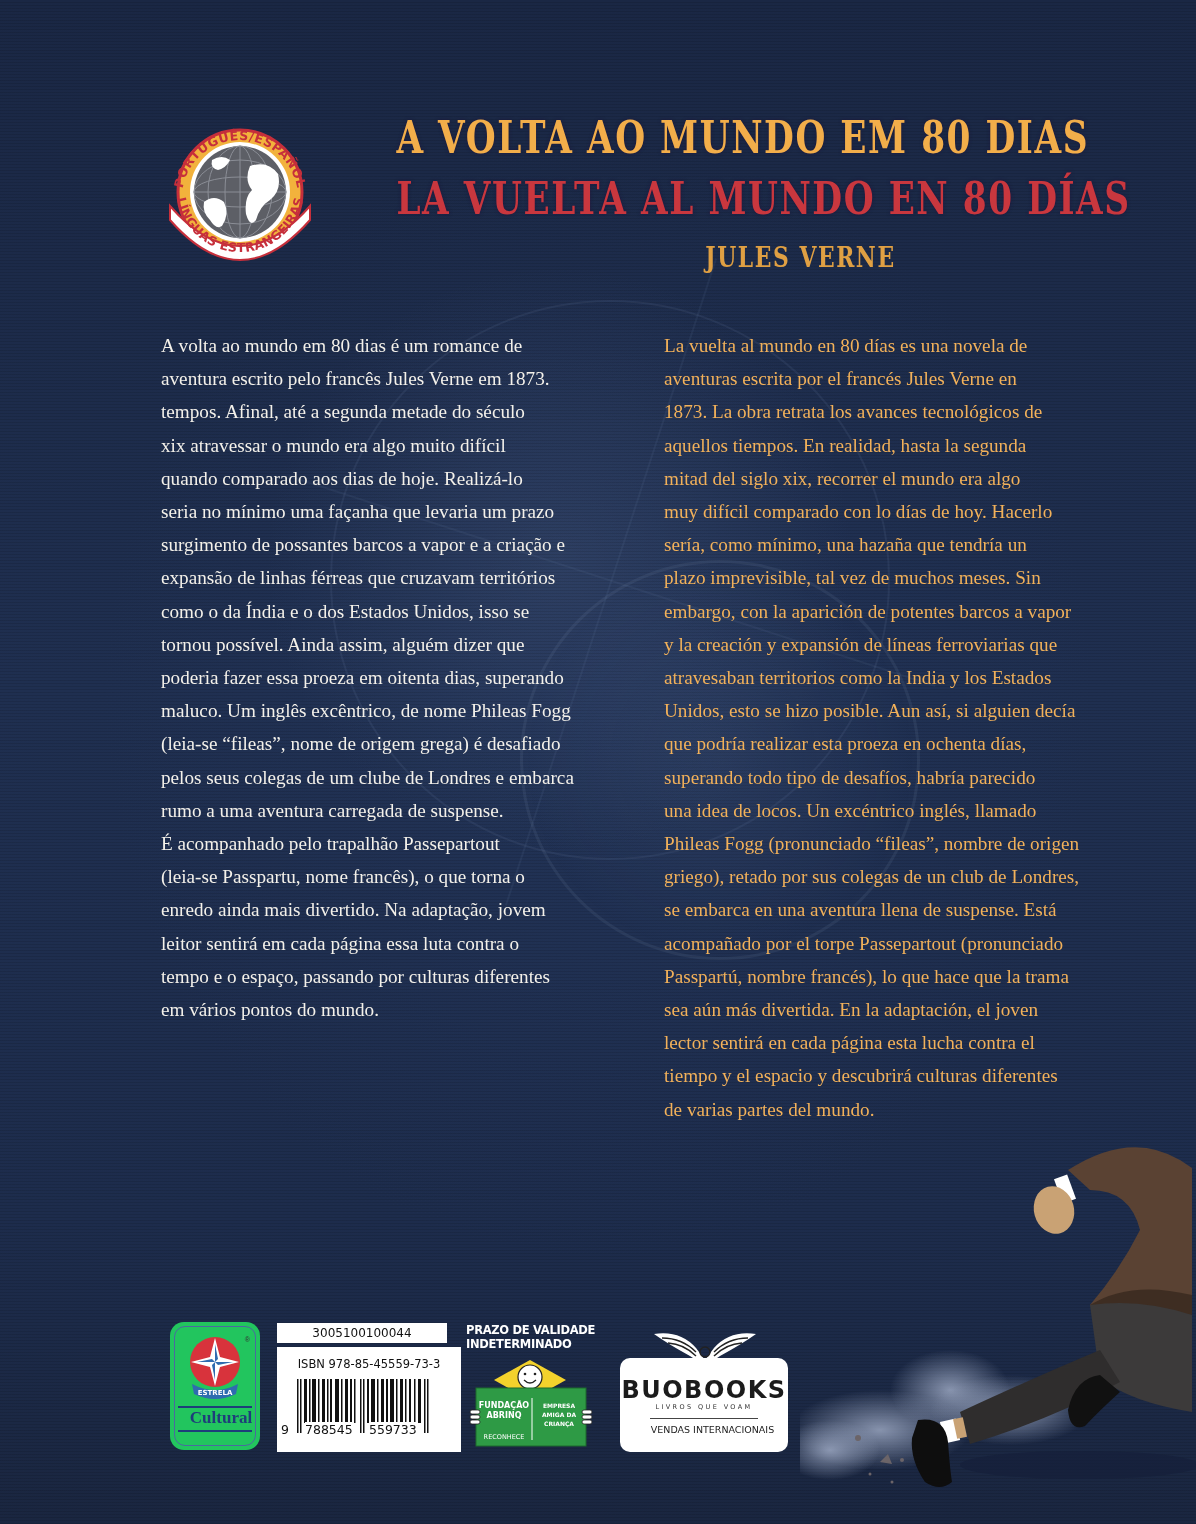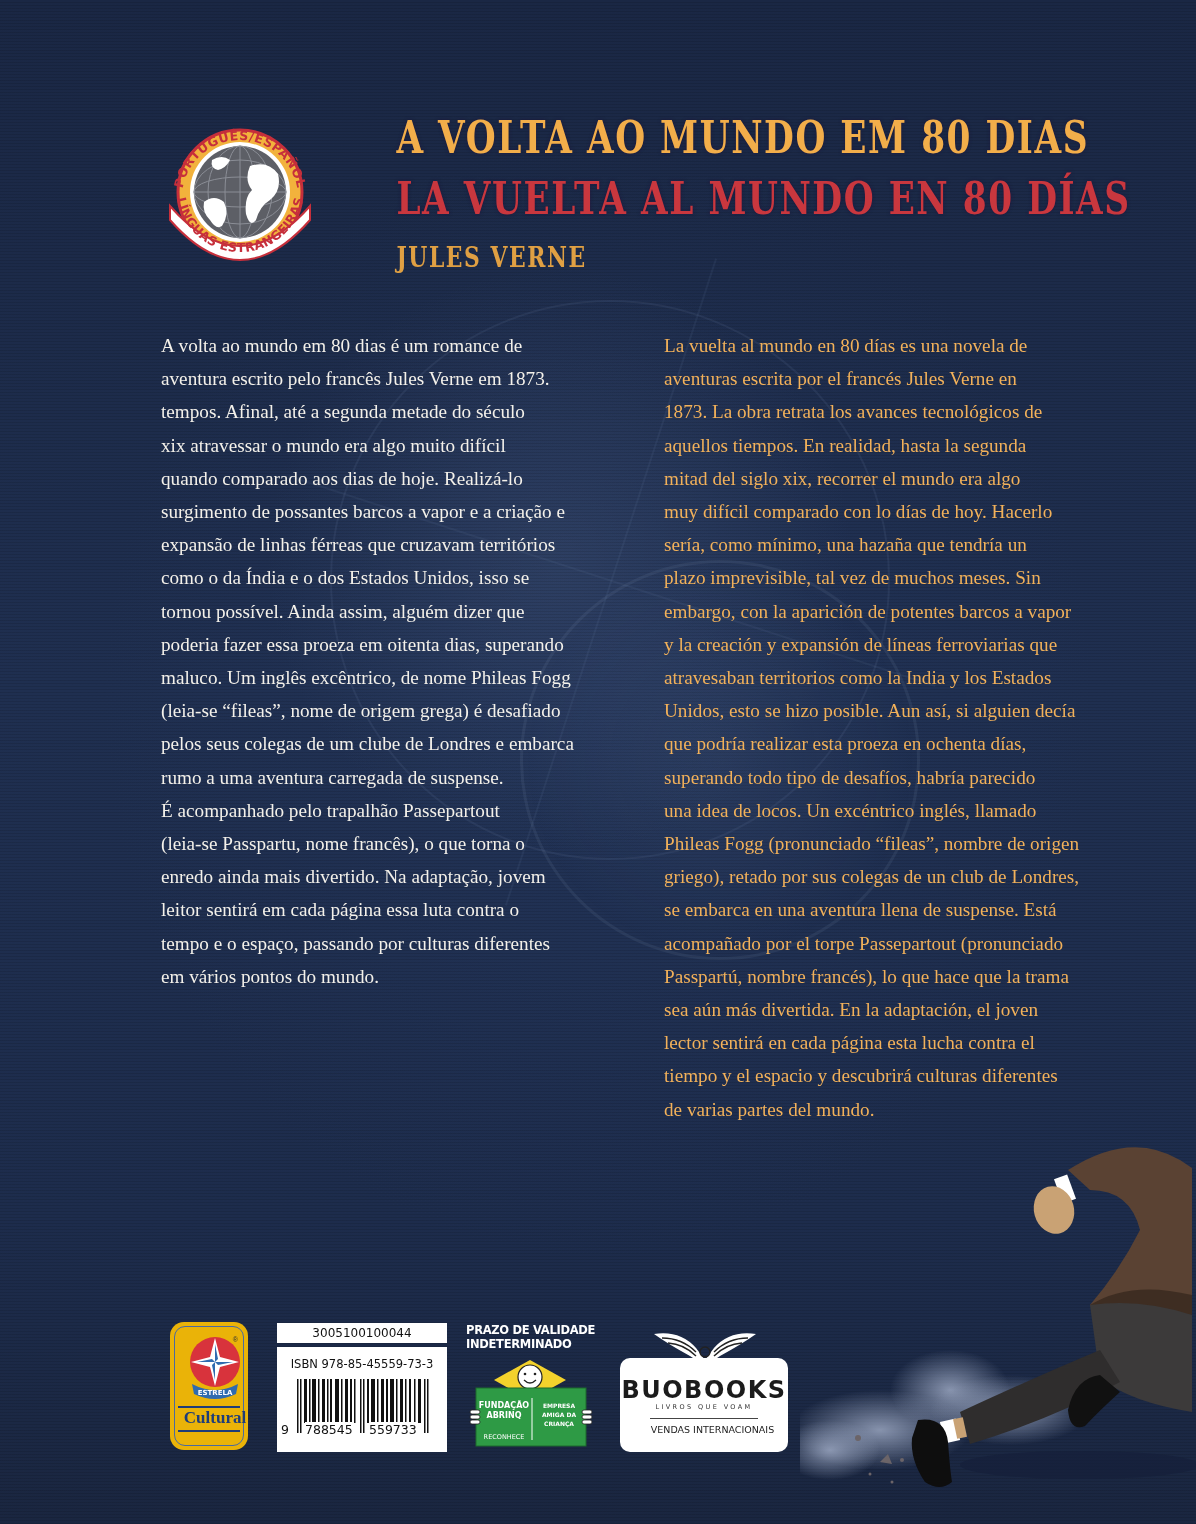--- a/index.html
+++ b/index.html
@@ -37,21 +37,21 @@
     background: radial-gradient(circle, rgba(100,120,160,0.12) 0%, rgba(0,0,0,0) 70%);
   }
 
   
   .badge {
     position: absolute; left: 160px; top: 110px; width: 160px; height: 160px;
   }
 
   
   .titles {
-    position: absolute; left: 326px; top: 108px; width: 640px; text-align: left;
+    position: absolute; left: 326px; top: 108px; width: 640px; text-align: right;
   }
   .title-pt, .title-es, .author {
     font-family: "DejaVu Serif", "Liberation Serif", serif;
     font-weight: bold;
     letter-spacing: 2px;
     text-transform: uppercase;
     white-space: nowrap;
   }
   .title-pt {
     color: #f2ae4a; font-size: 44px; line-height: 60px;
@@ -72,22 +72,22 @@
   .col {
     position: absolute; top: 329px; width: 470px;
     font-size: 19.2px; line-height: 33.2px;
   }
   .col p { white-space: nowrap; }
   .col-pt { left: 161px; color: #f4f1ea; }
   .col-es { left: 664px; color: #f2b15a; }
 
   
   .estrela {
-    position: absolute; left: 170px; top: 1322px; width: 78px; height: 128px;
-    background: #eab308; border-radius: 14px;
+    position: absolute; left: 170px; top: 1322px; width: 90px; height: 128px;
+    background: #22c55e; border-radius: 14px;
   }
   .estrela-inner {
     position: absolute; left: 4px; top: 4px; right: 4px; bottom: 4px;
     border: 1.5px solid #4a6aa0; border-radius: 11px;
   }
   .estrela .reg { position: absolute; right: 10px; top: 14px; font-size: 7px; color: #333; font-family: "Liberation Sans", sans-serif; }
   .estrela .cultural {
     position: absolute; left: 0; right: 0; top: 86px; text-align: center;
     font-family: "Liberation Serif", serif; font-weight: bold; font-size: 17px; color: #1e3d7a; margin-left: 12px;
   }
@@ -96,21 +96,21 @@
   }
   .estrela .rule1 { top: 84px; }
   .estrela .rule2 { top: 108px; }
 
   .isbn-code {
     position: absolute; left: 277px; top: 1323px; width: 170px; height: 20px;
     background: #fff; text-align: center;
     font-family: "DejaVu Sans", sans-serif; font-size: 12px; line-height: 20px; color: #111;
   }
   .isbn-box {
-    position: absolute; left: 277px; top: 1347px; width: 170px; height: 105px;
+    position: absolute; left: 277px; top: 1347px; width: 184px; height: 105px;
     background: #fff;
   }
   .isbn-label {
     position: absolute; left: 0; right: 0; top: 10px; text-align: center;
     font-family: "DejaVu Sans", sans-serif; font-size: 11.5px; color: #111;
   }
   .barcode { position: absolute; left: 14px; top: 32px; width: 148px; height: 54px; }
   .bc-digit {
     position: absolute; font-family: "DejaVu Sans", sans-serif; font-size: 12.5px; color: #111; background: #fff;
   }
@@ -186,20 +186,21 @@
   <div class="title-es">LA VUELTA AL MUNDO EN 80 DÍAS</div>
   <div class="author">JULES VERNE</div>
 </div>
 
 <div class="col col-pt">
   <p>A volta ao mundo em 80 dias é um romance de</p>
   <p>aventura escrito pelo francês Jules Verne em 1873.</p>
   <p>tempos. Afinal, até a segunda metade do século</p>
   <p>xix atravessar o mundo era algo muito difícil</p>
   <p>quando comparado aos dias de hoje. Realizá-lo</p>
+  <p>seria no mínimo uma façanha que levaria um prazo</p>
   <p>surgimento de possantes barcos a vapor e a criação e</p>
   <p>expansão de linhas férreas que cruzavam territórios</p>
   <p>como o da Índia e o dos Estados Unidos, isso se</p>
   <p>tornou possível. Ainda assim, alguém dizer que</p>
   <p>poderia fazer essa proeza em oitenta dias, superando</p>
   <p>maluco. Um inglês excêntrico, de nome Phileas Fogg</p>
   <p>(leia-se “fileas”, nome de origem grega) é desafiado</p>
   <p>pelos seus colegas de um clube de Londres e embarca</p>
   <p>rumo a uma aventura carregada de suspense.</p>
   <p>É acompanhado pelo trapalhão Passepartout</p>

